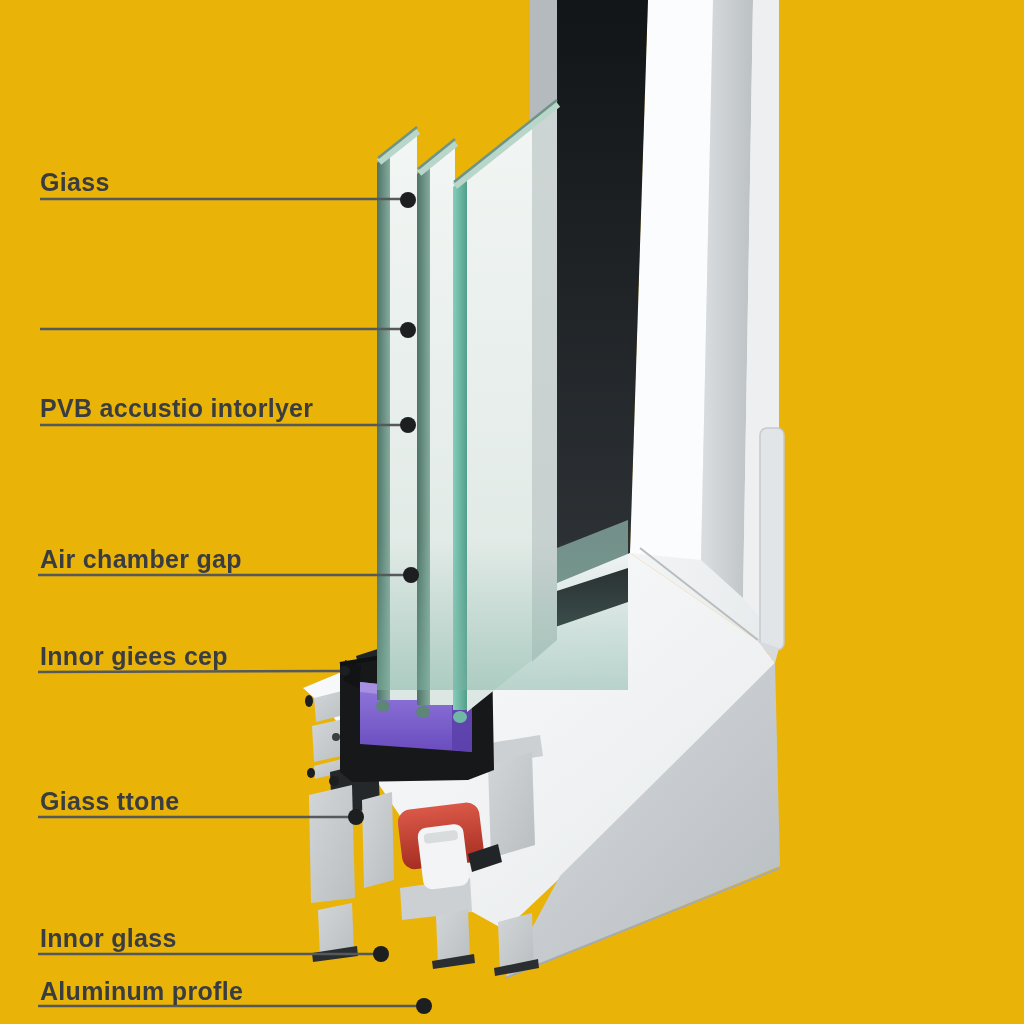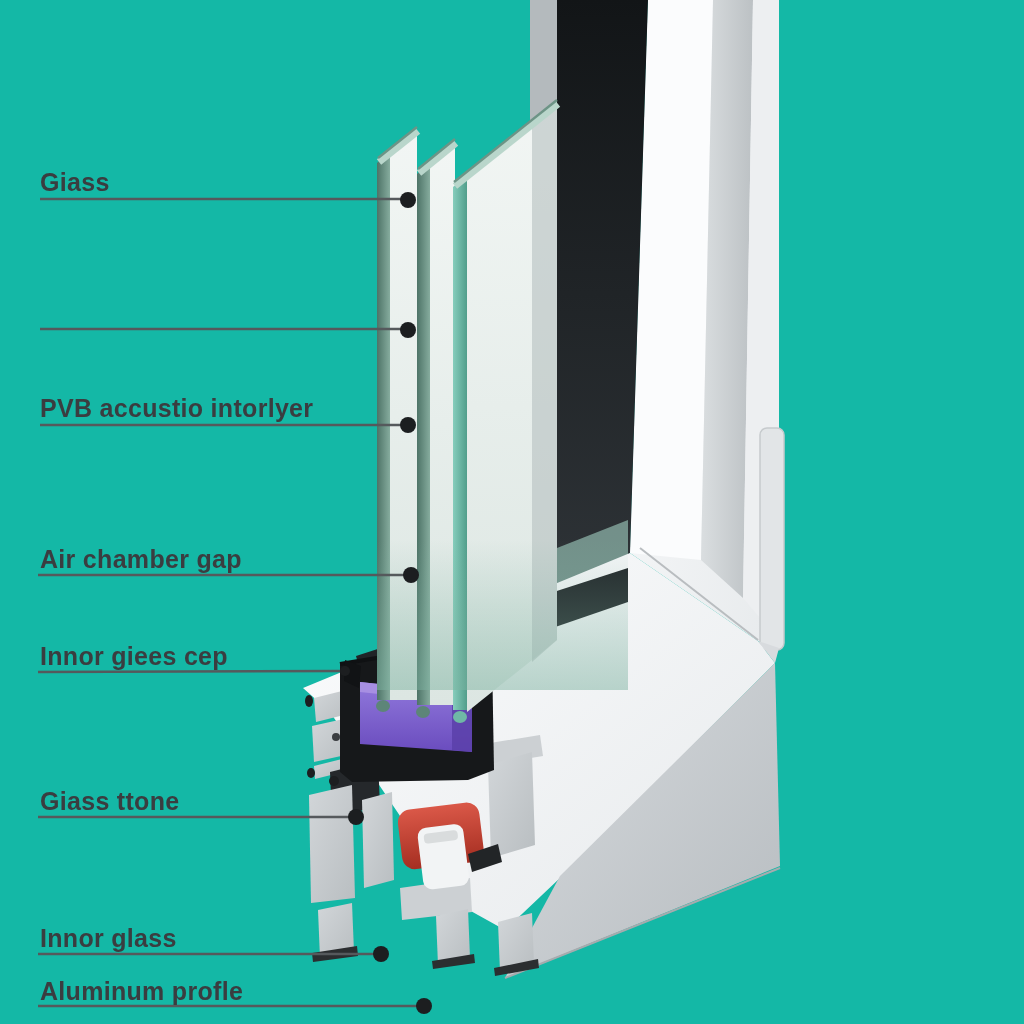--- a/index.html
+++ b/index.html
@@ -1,16 +1,16 @@
 <!DOCTYPE html>
 <html><head>
 <meta charset="utf-8">
 <style>
   html,body{margin:0;padding:0;background:#ffffff;}
-  .stage{position:relative;width:1024px;height:1024px;background:#14b8a6;overflow:hidden;
+  .stage{position:relative;width:1024px;height:1024px;background:#eab308;overflow:hidden;
          font-family:"Liberation Sans", sans-serif;}
   svg{display:block}
   text.lbl{font-family:"Liberation Sans", sans-serif;font-size:25px;font-weight:700;
            fill:#3a3d40;letter-spacing:.3px;}
 </style>
 </head>
 <body>
 
 <div class="stage">
 <svg width="1024" height="1024" viewBox="0 0 1024 1024">

